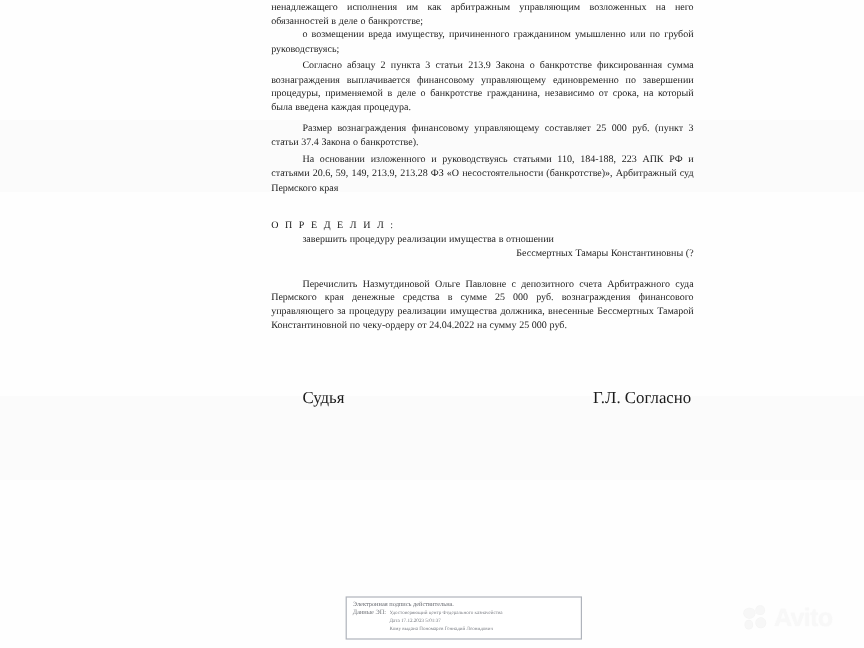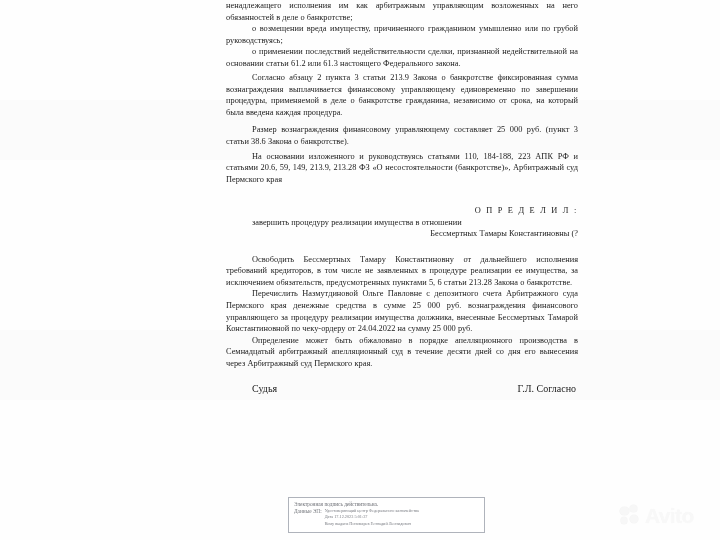--- a/index.html
+++ b/index.html
@@ -47,41 +47,42 @@
 
   
   .para.continued { text-indent: 0; }
 
   .spacer-xs { height: 3px; }
   .spacer-md { height: 14px; }
   .spacer-lg { height: 20px; }
 
   
   .operative-heading {
-    text-align: right;
+    text-align: left;
     letter-spacing: 1.7px;
     font-size: 8.35px;
     margin: 0;
     text-indent: 0;
     white-space: pre;
   }
 
   
   .redacted-line {
     text-indent: 0;
     text-align: right;
   }
 
   
   .signature-row {
     display: flex;
     justify-content: space-between;
     align-items: flex-end;
     width: 100%;
-    font-size: 10px;
+    font-size: 14px;
+    margin-top: 36px;
   }
   .signature-role { padding-left: 26px; }
   .signature-name { padding-right: 2px; white-space: nowrap; }
 
   
   #esign-stamp {
     position: absolute;
     left: 288px;
     top: 497px;
     width: 197px;
@@ -178,53 +179,50 @@
 
   <div class="scan-band" style="top:100px;height:60px;"></div>
   <div class="scan-band" style="top:330px;height:70px;"></div>
 
   <div id="doc-body">
 
     <p class="para continued">ненадлежащего исполнения им как арбитражным управляющим возложенных на него обязанностей в деле о банкротстве;</p>
 
     <p class="para">о возмещении вреда имуществу, причиненного гражданином умышленно или по грубой руководствуясь;</p>
 
-    <p class="para">о применении последствий недействительности сделки, признанной недействительной на основании статьи 61.2 или 61.3 настоящего Федерального закона.</p>
 
     <div class="spacer-xs"></div>
 
     <p class="para">Согласно абзацу 2 пункта 3 статьи 213.9 Закона о банкротстве фиксированная сумма вознаграждения выплачивается финансовому управляющему единовременно по завершении процедуры, применяемой в деле о банкротстве гражданина, независимо от срока, на который была введена каждая процедура.</p>
 
     <div class="spacer-xs"></div>
 
 
     <div class="spacer-xs"></div>
 
-    <p class="para">Размер вознаграждения финансовому управляющему составляет 25 000 руб. (пункт 3 статьи 38.6 Закона о банкротстве).</p>
+    <p class="para">Размер вознаграждения финансовому управляющему составляет 25 000 руб. (пункт 3 статьи 37.4 Закона о банкротстве).</p>
 
     <div class="spacer-xs"></div>
 
     <p class="para">На основании изложенного и руководствуясь статьями 110, 184-188, 223 АПК РФ и статьями 20.6, 59, 149, 213.9, 213.28 ФЗ  «О несостоятельности (банкротстве)», Арбитражный суд Пермского края</p>
 
     <div class="spacer-lg"></div>
 
     <p class="operative-heading">О П Р Е Д Е Л И Л :</p>
 
     <p class="para">завершить процедуру реализации имущества в отношении</p>
 
     <p class="para redacted-line">Бессмертных Тамары Константиновны (?</p>
 
 
     <div class="spacer-md"></div>
 
-    <p class="para">Освободить Бессмертных Тамару Константиновну от дальнейшего исполнения требований кредиторов, в том числе не заявленных в процедуре реализации ее имущества, за исключением обязательств, предусмотренных пунктами 5, 6 статьи 213.28 Закона о банкротстве.</p>
 
     <p class="para">Перечислить   Назмутдиновой Ольге Павловне с депозитного счета Арбитражного суда Пермского края денежные средства в сумме 25 000 руб. вознаграждения финансового управляющего за процедуру реализации имущества должника, внесенные   Бессмертных Тамарой Константиновной по чеку-ордеру  от 24.04.2022 на сумму 25 000 руб.</p>
 
-    <p class="para">Определение может быть обжаловано в порядке апелляционного производства в Семнадцатый арбитражный апелляционный суд в течение десяти дней со дня его вынесения через Арбитражный суд Пермского края.</p>
 
     <div class="spacer-md"></div>
 
     <div class="signature-row">
       <span class="signature-role">Судья</span>
       <span class="signature-name">Г.Л. Согласно</span>
     </div>
 
   </div>
 

